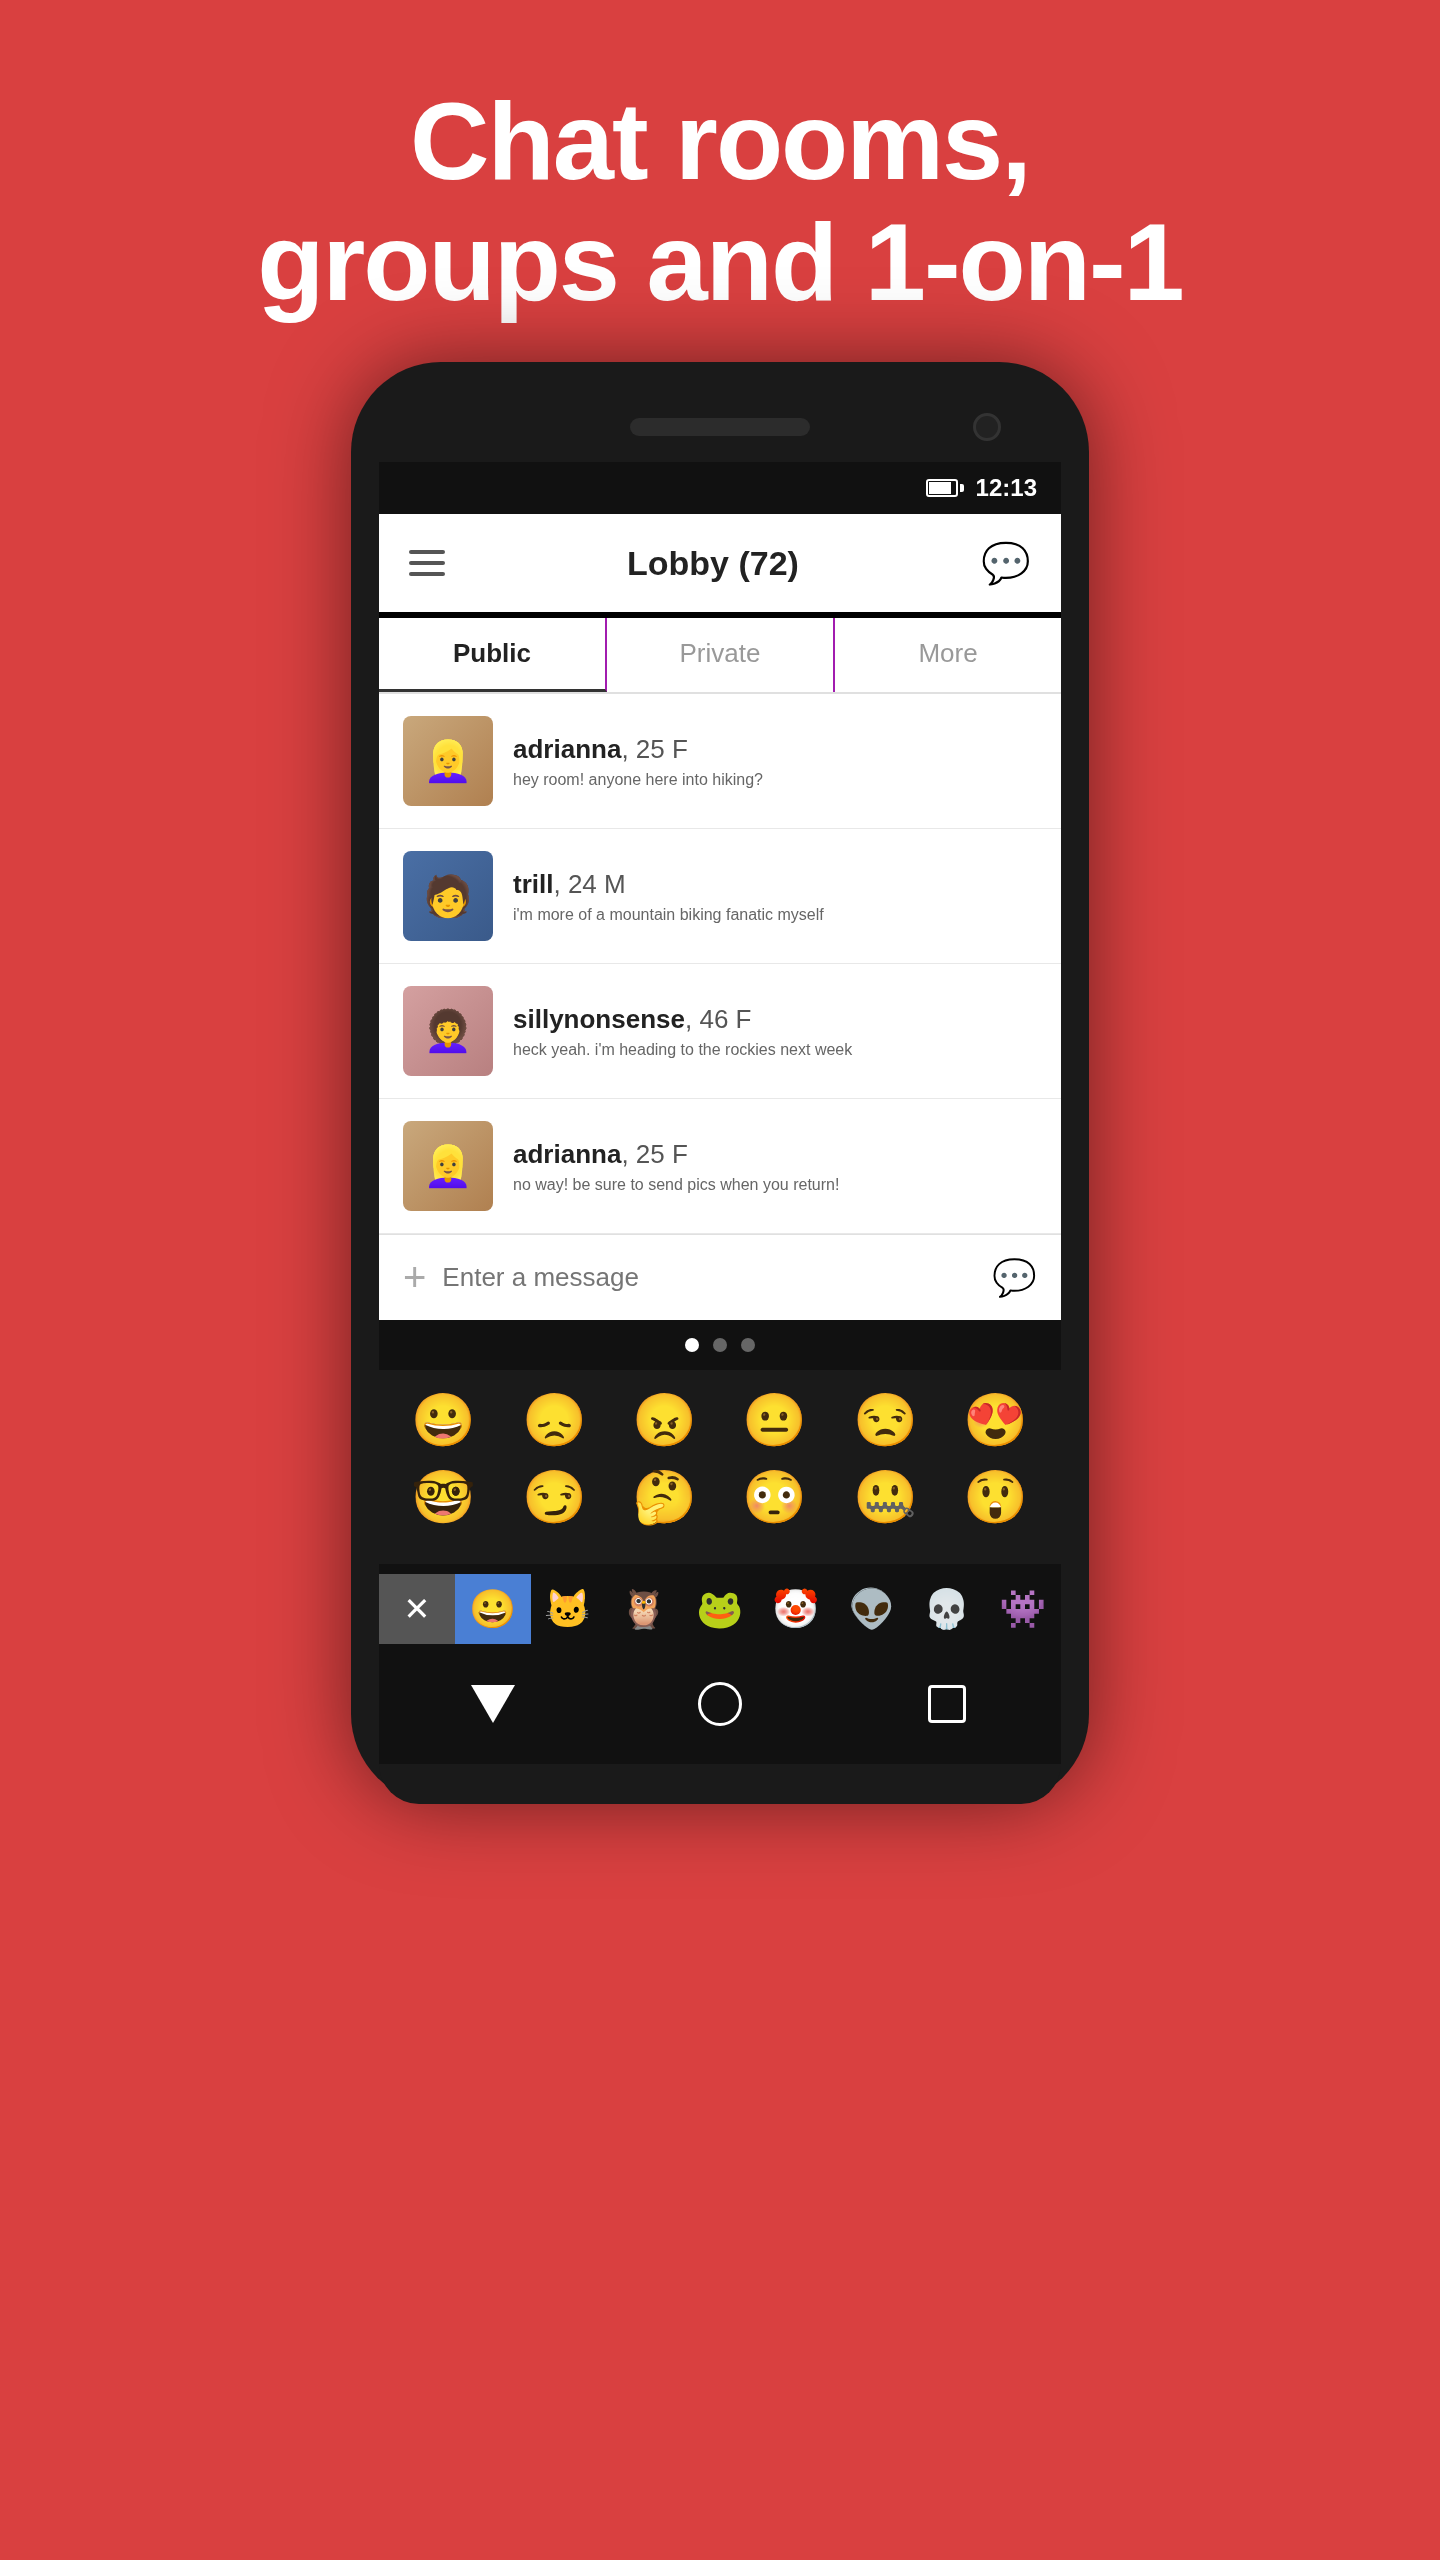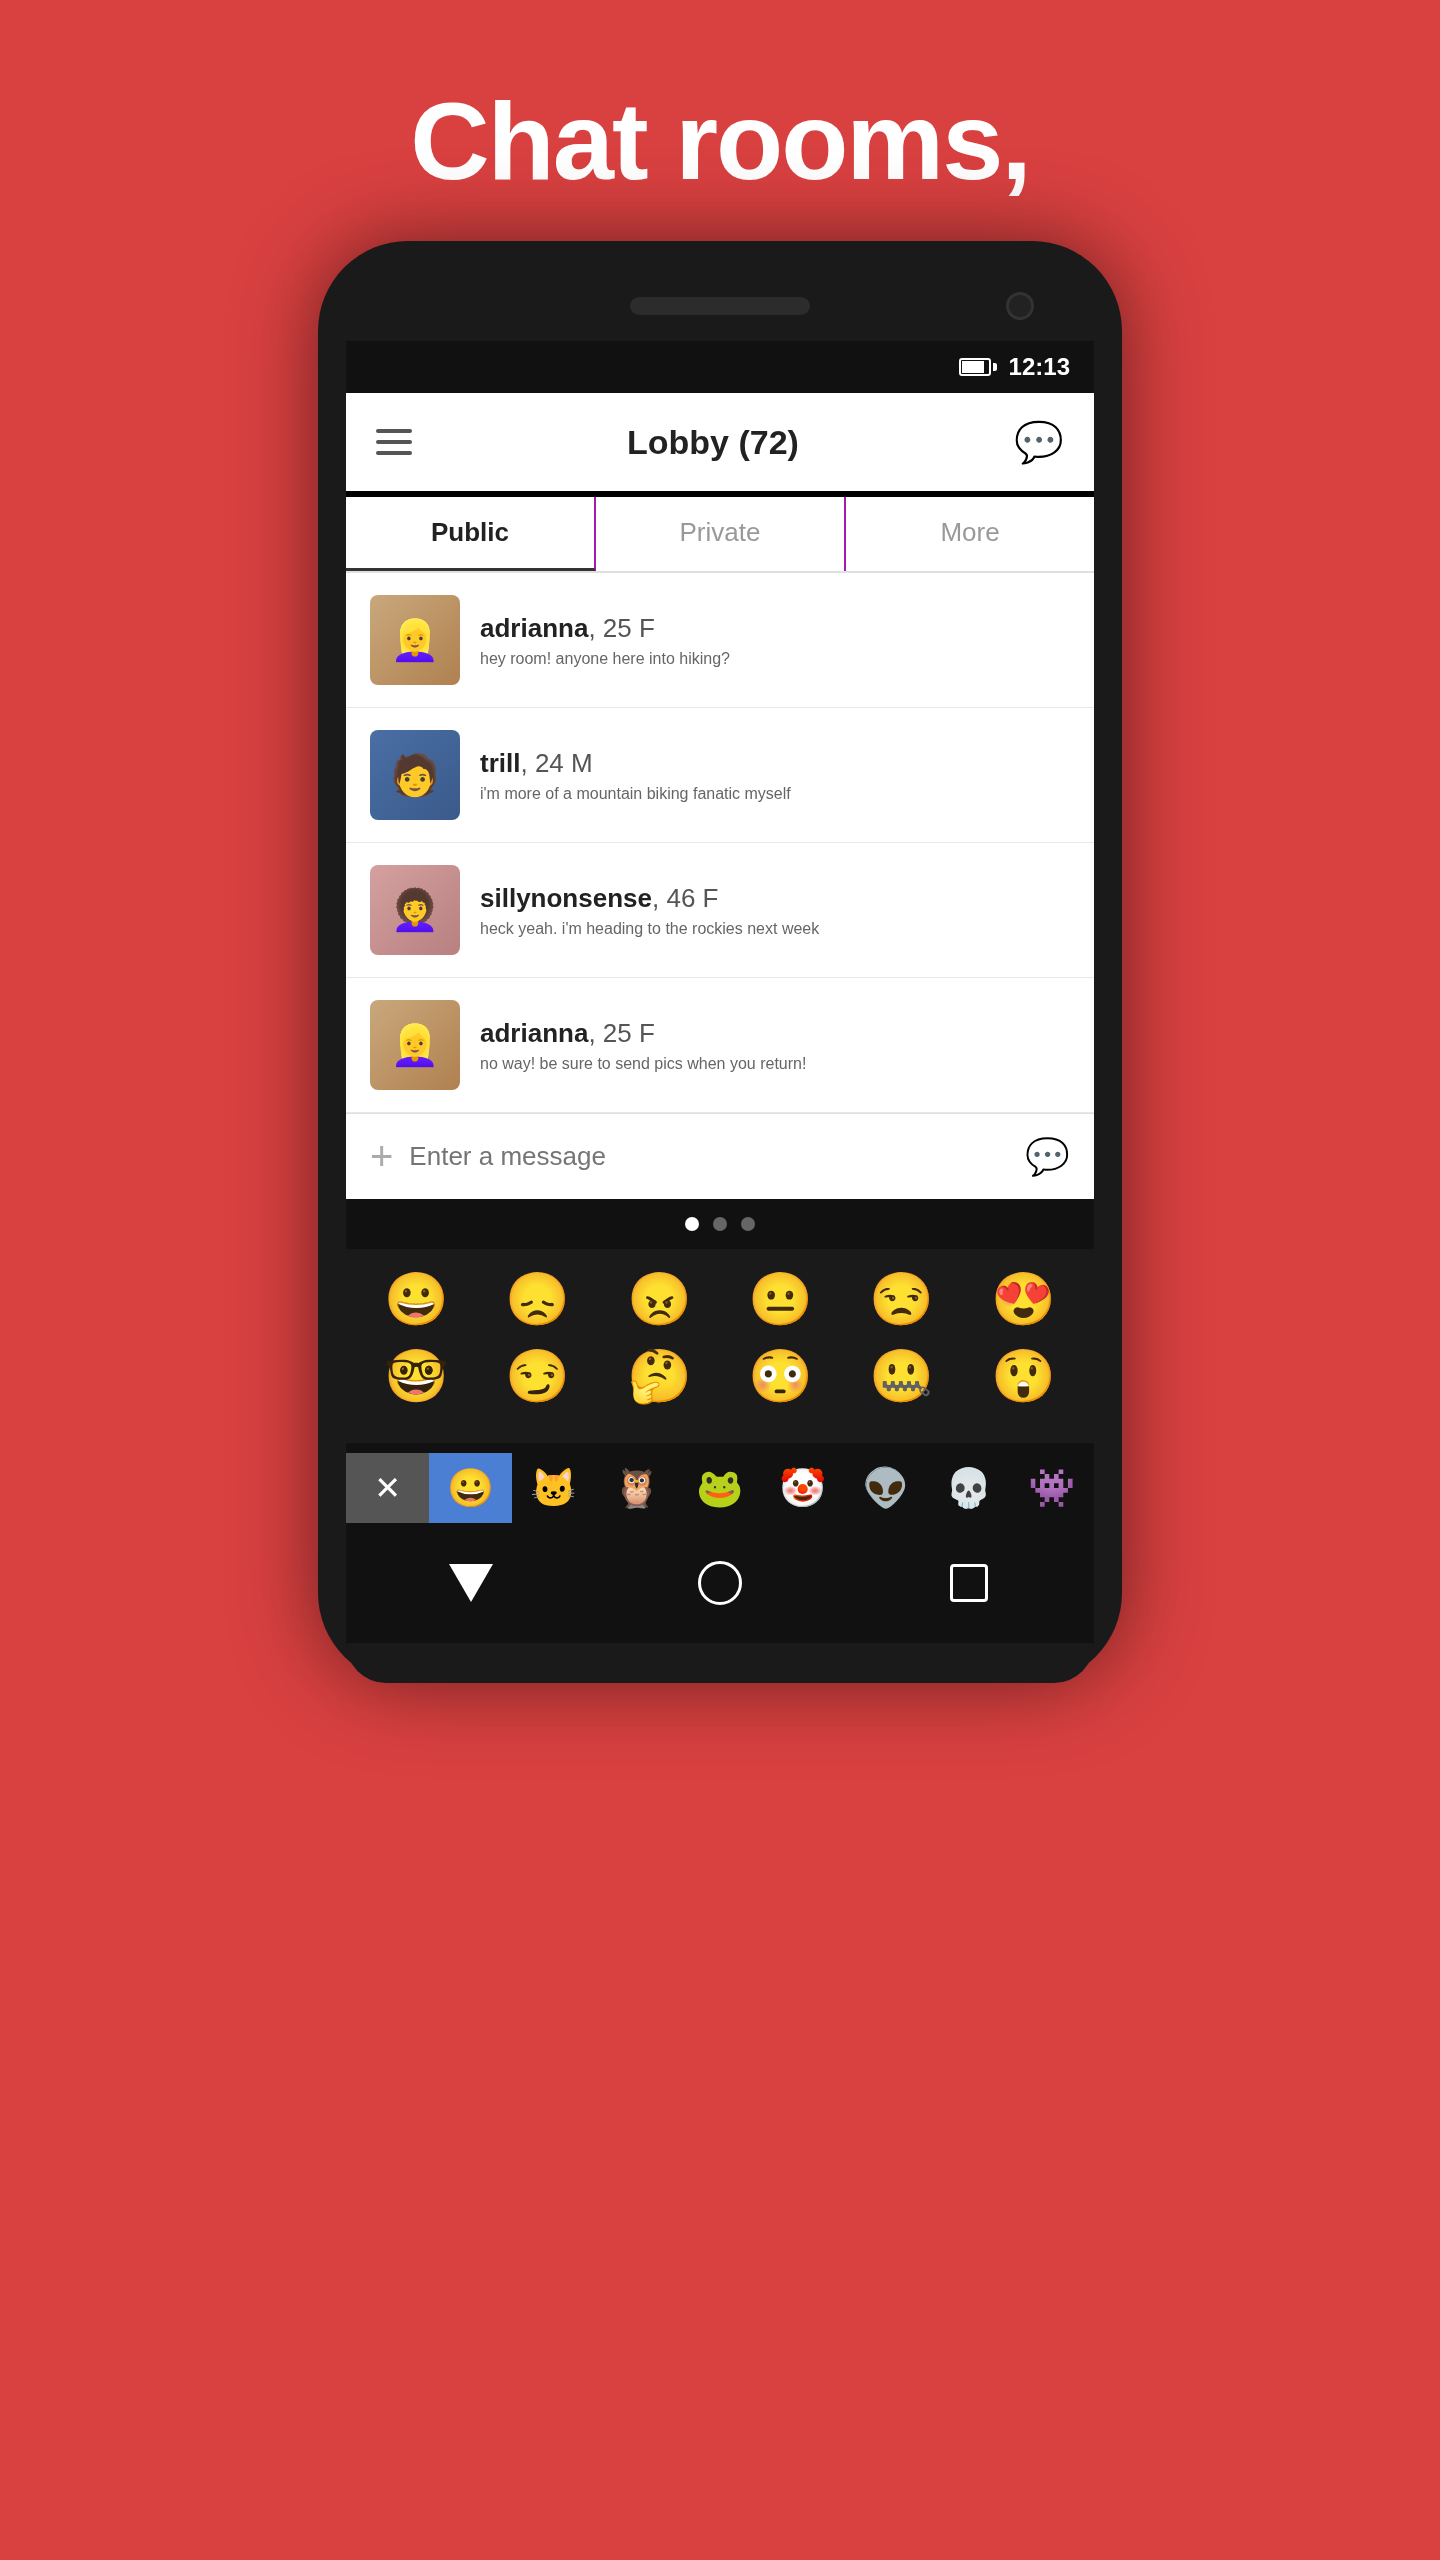--- a/index.html
+++ b/index.html
@@ -22,21 +22,21 @@
     }
     .hero-text h1 {
       font-size: 110px;
       font-weight: 900;
       line-height: 1.1;
       letter-spacing: -2px;
     }
 
     
     .phone-shell {
-      width: 804px;
+      width: 738px;
       background: #1a1a1a;
       border-radius: 90px;
       padding: 30px 28px 0 28px;
       box-shadow: 0 0 80px rgba(0,0,0,0.5);
       position: relative;
     }
 
     
     .phone-top {
       display: flex;
@@ -367,20 +367,21 @@
       height: 40px;
       background: #1a1a1a;
       border-radius: 0 0 90px 90px;
     }
   </style>
 </head>
 <body>
 
 <div class="hero-text">
   <h1>Chat rooms,</h1>
+  <h1>groups and 1-on-1</h1>
 </div>
 
 <div class="phone-shell">
 
   <div class="phone-top">
     <div class="speaker"></div>
     <div class="camera"></div>
   </div>
 
   <div class="status-bar">

